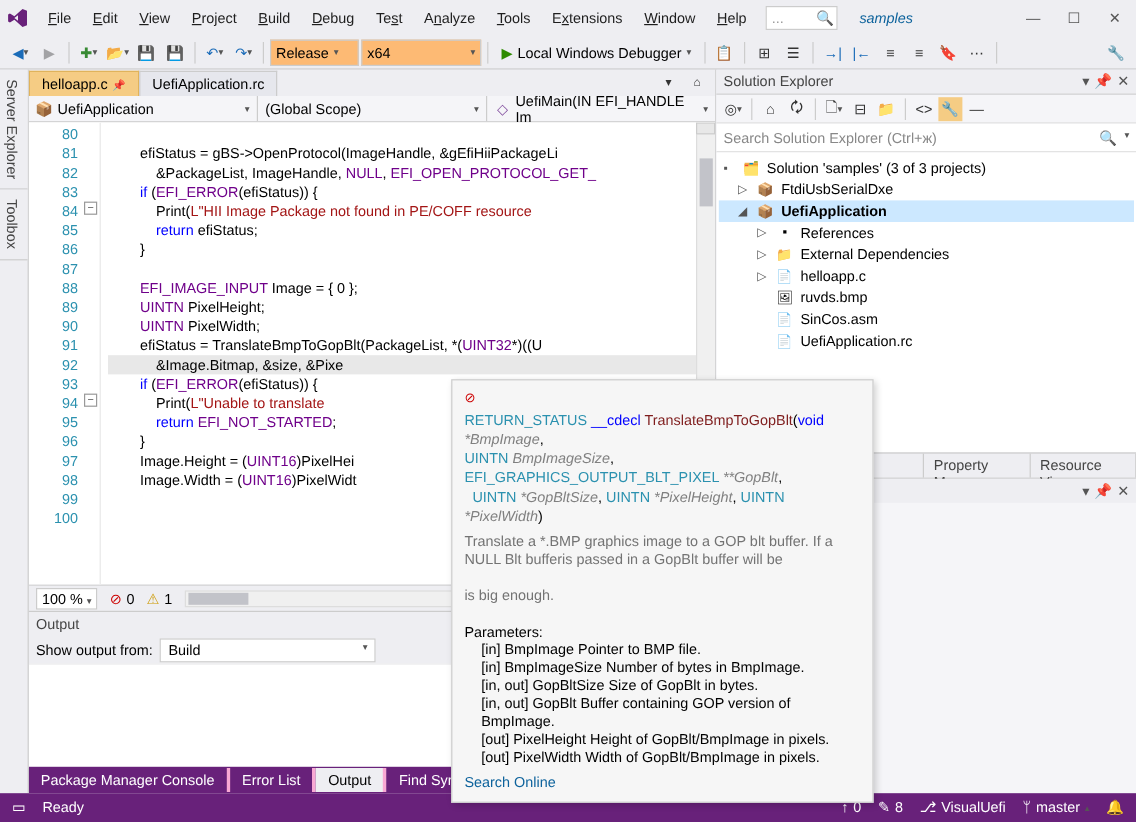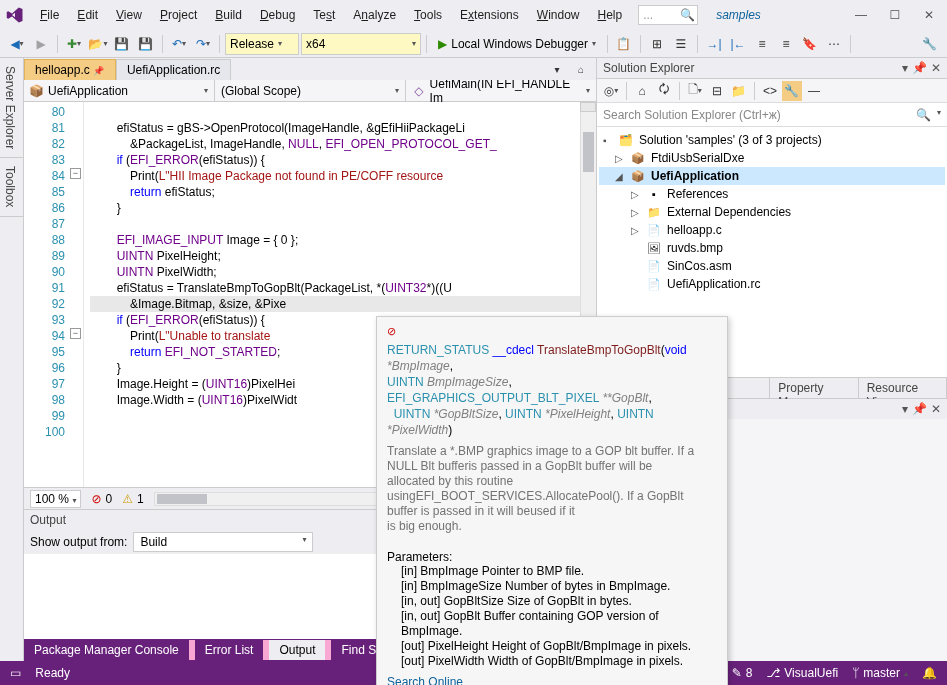--- a/index.html
+++ b/index.html
@@ -16,23 +16,23 @@
 .titlebar-search span { color: #999; padding-left: 4px; }
 .titlebar-search .mag { position: absolute; right: 2px; color: #555; }
 .sol-name { margin-left: 10px; color: #0e639c; padding: 2px 8px; font-style: italic; }
 .titlebar-right { margin-left: auto; display: flex; gap: 6px; align-items: center; }
 .win-btn { width: 28px; height: 24px; display: flex; align-items: center; justify-content: center; color: #555; }
 
 
 .toolbar { height: 28px; background: #eeeef2; border-bottom: 1px solid #ccc; display: flex; align-items: center; padding: 0 6px; gap: 2px; }
 .tb-btn { width: 22px; height: 22px; display: flex; align-items: center; justify-content: center; color: #333; position: relative; }
 .tb-sep { width: 1px; height: 18px; background: #ccc; margin: 0 3px; }
-.tb-dd { display: flex; align-items: center; border: 1px solid #ccc; background: #fef9c3; height: 22px; padding: 0 4px; gap: 4px; }
+.tb-dd { display: flex; align-items: center; border: 1px solid #ccc; background: #fdba74; height: 22px; padding: 0 4px; gap: 4px; }
 .tb-dd.narrow { width: 74px; }
-.tb-dd.med { width: 120px; }
+.tb-dd.med { width: 100px; }
 .run-btn { display: flex; align-items: center; gap: 4px; padding: 0 6px; height: 22px; }
 .run-btn .tri { color: #2e8b00; }
 .chev { font-size: 8px; color: #555; }
 
 
 .main { flex: 1; display: flex; overflow: hidden; }
 .left-tabs { width: 24px; background: #eeeef2; display: flex; flex-direction: column; border-right: 1px solid #ccc; }
 .vtab { writing-mode: vertical-lr; padding: 8px 3px; color: #444; border-bottom: 1px solid #ccc; background: #eeeef2; cursor: default; }
 
 .editor-col { flex: 1; display: flex; flex-direction: column; overflow: hidden; border-right: 1px solid #ccc; }
@@ -89,21 +89,21 @@
 
 .output-panel { border-top: 1px solid #ccc; display: flex; flex-direction: column; }
 .panel-title { background: #eeeef2; padding: 3px 6px; color: #444; display: flex; }
 .panel-title .pt-right { margin-left: auto; display: flex; gap: 4px; }
 .output-tb { height: 24px; background: #eeeef2; border-bottom: 1px solid #efefef; display: flex; align-items: center; padding: 0 6px; gap: 6px; }
 .output-dd { border: 1px solid #ccc; background: #fff; padding: 2px 6px; width: 180px; display: flex; justify-content: space-between; }
 .output-body { flex: 1; background: #fff; }
 
 
 .bottom-tabs { height: 22px; background: #68217a; display: flex; align-items: center; }
-.btab { padding: 3px 10px; color: #fff; background: #68217a; border-right: 6px solid #f9a8d4; }
+.btab { padding: 3px 10px; color: #fff; background: #68217a; border-right: 3px solid #f9a8d4; }
 .btab.active { background: #eeeef2; color: #000; }
 
 
 .right-col { width: 350px; display: flex; flex-direction: column; background: #eeeef2; }
 .se-title { background: #eeeef2; padding: 3px 6px; color: #444; display: flex; border-bottom: 1px solid #ccc; }
 .se-title .pt-right { margin-left: auto; display: flex; gap: 4px; font-size: 10px; color: #555; }
 .se-toolbar { height: 24px; background: #f5f5f8; border-bottom: 1px solid #ddd; display: flex; align-items: center; padding: 0 4px; gap: 2px; }
 .se-toolbar .tb-btn { width: 20px; height: 20px; }
 .se-toolbar .wrench { background: #f5cc84; padding: 0 2px; }
 .se-search { height: 24px; border-bottom: 1px solid #ddd; background: #fff; display: flex; align-items: center; padding: 0 6px; color: #888; }
@@ -443,21 +443,21 @@
 
 <div class="tooltip">
   <div class="err-icon">⊘</div>
   <div class="sig">
     <span class="t-ty">RETURN_STATUS</span> <span class="t-kw">__cdecl</span> <span class="t-fn">TranslateBmpToGopBlt</span>(<span class="t-kw">void</span> <span class="t-pm">*BmpImage</span>,<br>
     <span class="t-ty">UINTN</span> <span class="t-pm">BmpImageSize</span>, <span class="t-ty">EFI_GRAPHICS_OUTPUT_BLT_PIXEL</span> <span class="t-pm">**GopBlt</span>,<br>
     &nbsp;&nbsp;<span class="t-ty">UINTN</span> <span class="t-pm">*GopBltSize</span>, <span class="t-ty">UINTN</span> <span class="t-pm">*PixelHeight</span>, <span class="t-ty">UINTN</span> <span class="t-pm">*PixelWidth</span>)
   </div>
   <div class="desc">
     <span>Translate a *.BMP graphics image to a GOP blt buffer. If a NULL Blt bufferis passed in a GopBlt buffer will be</span><br>
-    <span>allocated by this routine usingEFI_BOOT_SERVICES.AllocatePool(). If a GopBlt buffer is passed in it will beused if it</span><br>
+    <br>
     <span>is big enough.</span>
   </div>
   <div class="params-h">Parameters:</div>
   <div id="tt-params">
       <div class="param">[in] BmpImage Pointer to BMP file.</div>
       <div class="param">[in] BmpImageSize Number of bytes in BmpImage.</div>
       <div class="param">[in, out] GopBltSize Size of GopBlt in bytes.</div>
       <div class="param">[in, out] GopBlt Buffer containing GOP version of BmpImage.</div>
       <div class="param">[out] PixelHeight Height of GopBlt/BmpImage in pixels.</div>
       <div class="param">[out] PixelWidth Width of GopBlt/BmpImage in pixels.</div>

